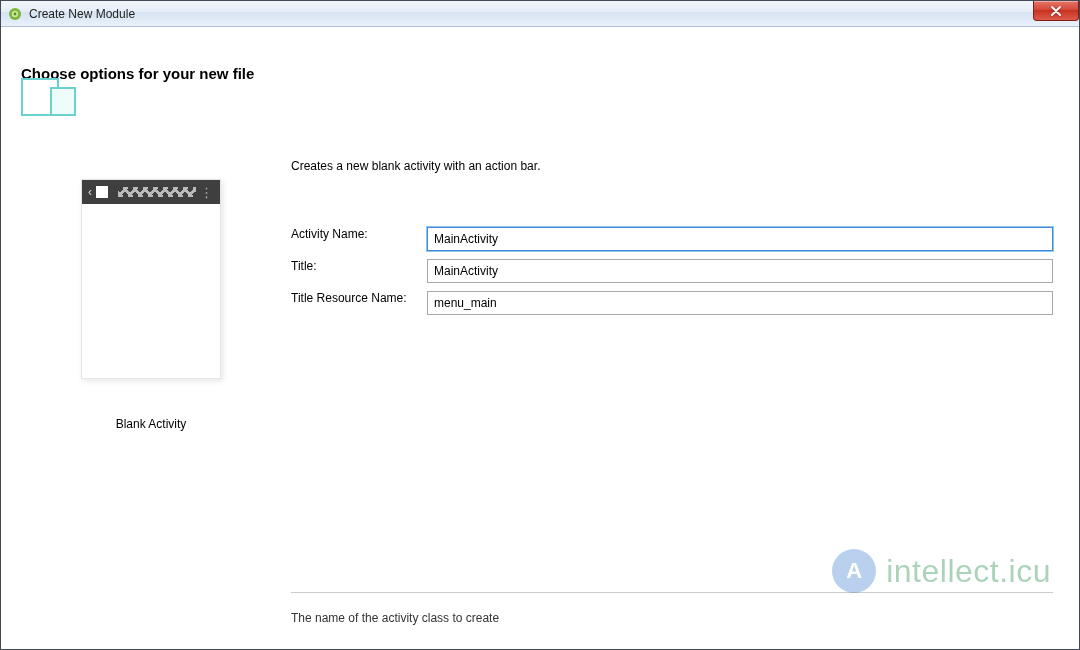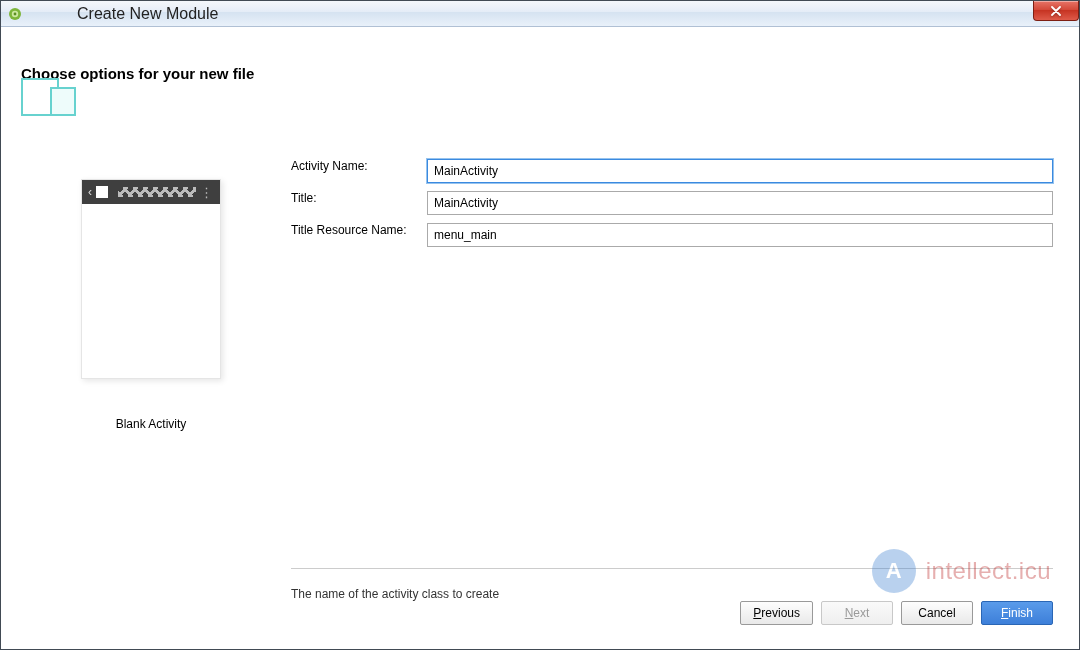--- a/index.html
+++ b/index.html
@@ -33,21 +33,21 @@
     align-items: center;
     padding: 0 0 0 6px;
     border-bottom: 1px solid #b0c0d4;
     position: relative;
   }
   .title-icon {
     width: 16px; height: 16px;
     display: inline-flex; align-items: center; justify-content: center;
     margin-right: 6px;
   }
-  .title-text { color: #222; font-size: 16px; margin-left: 48px; }
+  .title-text { color: #222; font-size: 12px; }
   .win-close {
     position: absolute;
     top: 0; right: 0;
     width: 46px; height: 20px;
     background: linear-gradient(to bottom, #e67467 0%, #d44a3a 45%, #c53120 46%, #de5a49 100%);
     border: 1px solid #7d1f13;
     border-top: none;
     border-radius: 0 0 4px 4px;
     display: flex; align-items: center; justify-content: center;
     color: #fff; font-size: 12px;
@@ -206,22 +206,22 @@
   }
   .watermark .circ {
     width: 44px; height: 44px; border-radius: 50%;
     background: #3a7ecf;
     color: #fff;
     display: flex; align-items: center; justify-content: center;
     font-size: 22px; font-weight: bold;
     margin-right: 10px;
   }
   .watermark .wm-text {
-    color: #b91c1c;
-    font-size: 24px;
+    color: #15803d;
+    font-size: 32px;
     font-weight: 300;
     letter-spacing: 0.5px;
   }
 </style>
 </head>
 <body>
 
 <div class="desktop-bg">
   <div class="window">
 
@@ -260,44 +260,39 @@
               <span class="chev">‹</span>
               <span class="sq"></span>
               <span class="zigzag"></span>
               <span class="dots">⋮</span>
             </div>
           </div>
           <div class="preview-caption">Blank Activity</div>
         </div>
 
         <div class="right-col">
+          <div class="description">Creates a new blank activity with an action bar.</div>
 
           <div class="form-row">
             <div class="form-label">Activity Name:</div>
             <input class="form-input focused" type="text" value="MainActivity" style="">
           </div>
           <div class="form-row">
             <div class="form-label">Title:</div>
             <input class="form-input" type="text" value="MainActivity" style="">
           </div>
           <div class="form-row">
             <div class="form-label">Title Resource Name:</div>
             <input class="form-input" type="text" value="menu_main" style="">
           </div>
         </div>
       </div>
 
       <div class="footer-area">
         <div class="hint-row">The name of the activity class to create</div>
-        <div class="button-row">
-          <button class="btn"><span class="ul">P</span><span>revious</span></button>
-          <button class="btn disabled"><span class="ul">N</span><span>ext</span></button>
-          <button class="btn">Cancel</button>
-          <button class="btn primary"><span class="ul">F</span><span>inish</span></button>
-        </div>
       </div>
 
       <div class="watermark">
         <div class="circ">A</div>
         <div class="wm-text">intellect.icu</div>
       </div>
 
     </div>
   </div>
 </div>

